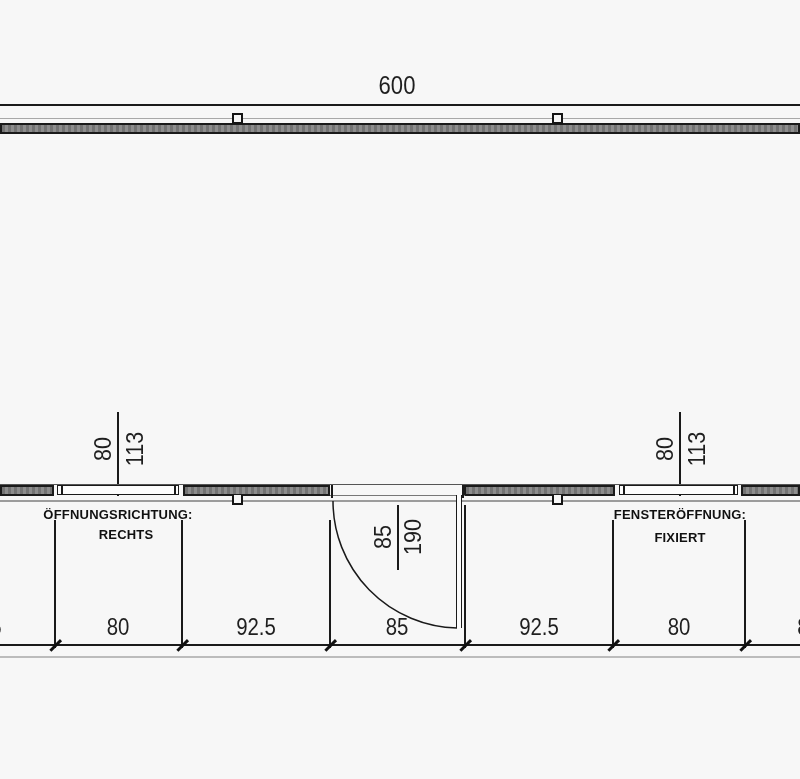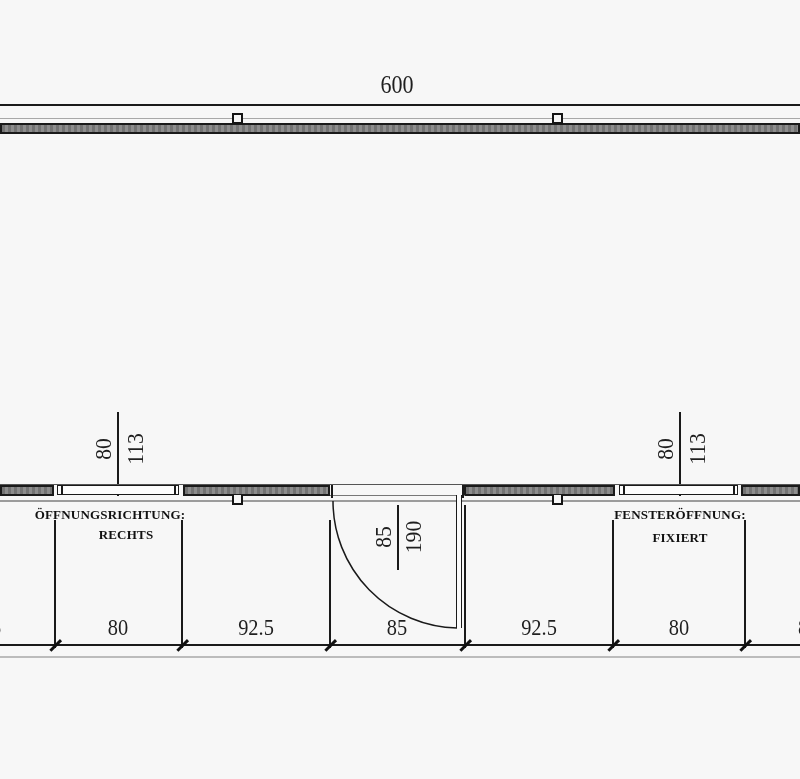--- a/index.html
+++ b/index.html
@@ -1,18 +1,18 @@
 <!DOCTYPE html>
 <html><head>
 <meta charset="utf-8">
 <style>
   html,body{margin:0;padding:0;background:#f7f7f7;}
   .canvas{
     position:relative;width:800px;height:672px;background:#f7f7f7;
-    overflow:hidden;font-family:Liberation Serif, serif;color:#1f1f1f;
+    overflow:hidden;font-family:Liberation Sans, sans-serif;color:#1f1f1f;
   }
   .hline,.vline{position:absolute;background:#1a1a1a;}
   .dim-text{
     position:absolute;font-size:24px;font-weight:400;color:#1f1f1f;
     text-align:center;transform:scaleX(0.85);white-space:nowrap;line-height:1;
   }
   .dim-text.big{font-size:26px;}
   .vdim{
     position:absolute;font-size:24px;font-weight:400;color:#1f1f1f;text-align:center;
     white-space:nowrap;line-height:1;width:64px;height:24px;
@@ -86,21 +86,21 @@
   <div style="position:absolute;left:456px;top:495px;width:6px;height:133px;box-sizing:border-box;
               background:#fbfbfb;border-left:1.5px solid #1a1a1a;border-right:1.5px solid #1a1a1a;"></div>
   <svg class="overlay" width="800" height="779" viewBox="0 0 800 779">
     <path d="M 333 501 A 127 127 0 0 0 457 628" fill="none" stroke="#1a1a1a" stroke-width="1.5"></path>
   </svg>
 
   <div class="vline" style="left:397px;top:505px;width:2px;height:65px;"></div>
   <div class="vdim" style="left:351px;top:525px;">85</div>
   <div class="vdim" style="left:381px;top:525px;">190</div>
 
-  <div class="note" style="left:20px;top:508px;">ÖFFNUNGSRICHTUNG:</div>
+  <div class="note" style="left:28px;top:508px;">ÖFFNUNGSRICHTUNG:</div>
   <div class="note" style="left:36px;top:528px;">RECHTS</div>
   <div class="note" style="left:590px;top:508px;">FENSTERÖFFNUNG:</div>
   <div class="note" style="left:590px;top:531px;">FIXIERT</div>
 
   <div class="vline" style="left:54px;top:520px;width:1.5px;height:128px;"></div>
   <div class="vline" style="left:181px;top:520px;width:1.5px;height:128px;"></div>
   <div class="vline" style="left:329px;top:520px;width:1.5px;height:128px;"></div>
   <div class="vline" style="left:464px;top:505px;width:1.5px;height:143px;"></div>
   <div class="vline" style="left:612px;top:520px;width:1.5px;height:128px;"></div>
   <div class="vline" style="left:744px;top:520px;width:1.5px;height:128px;"></div>

